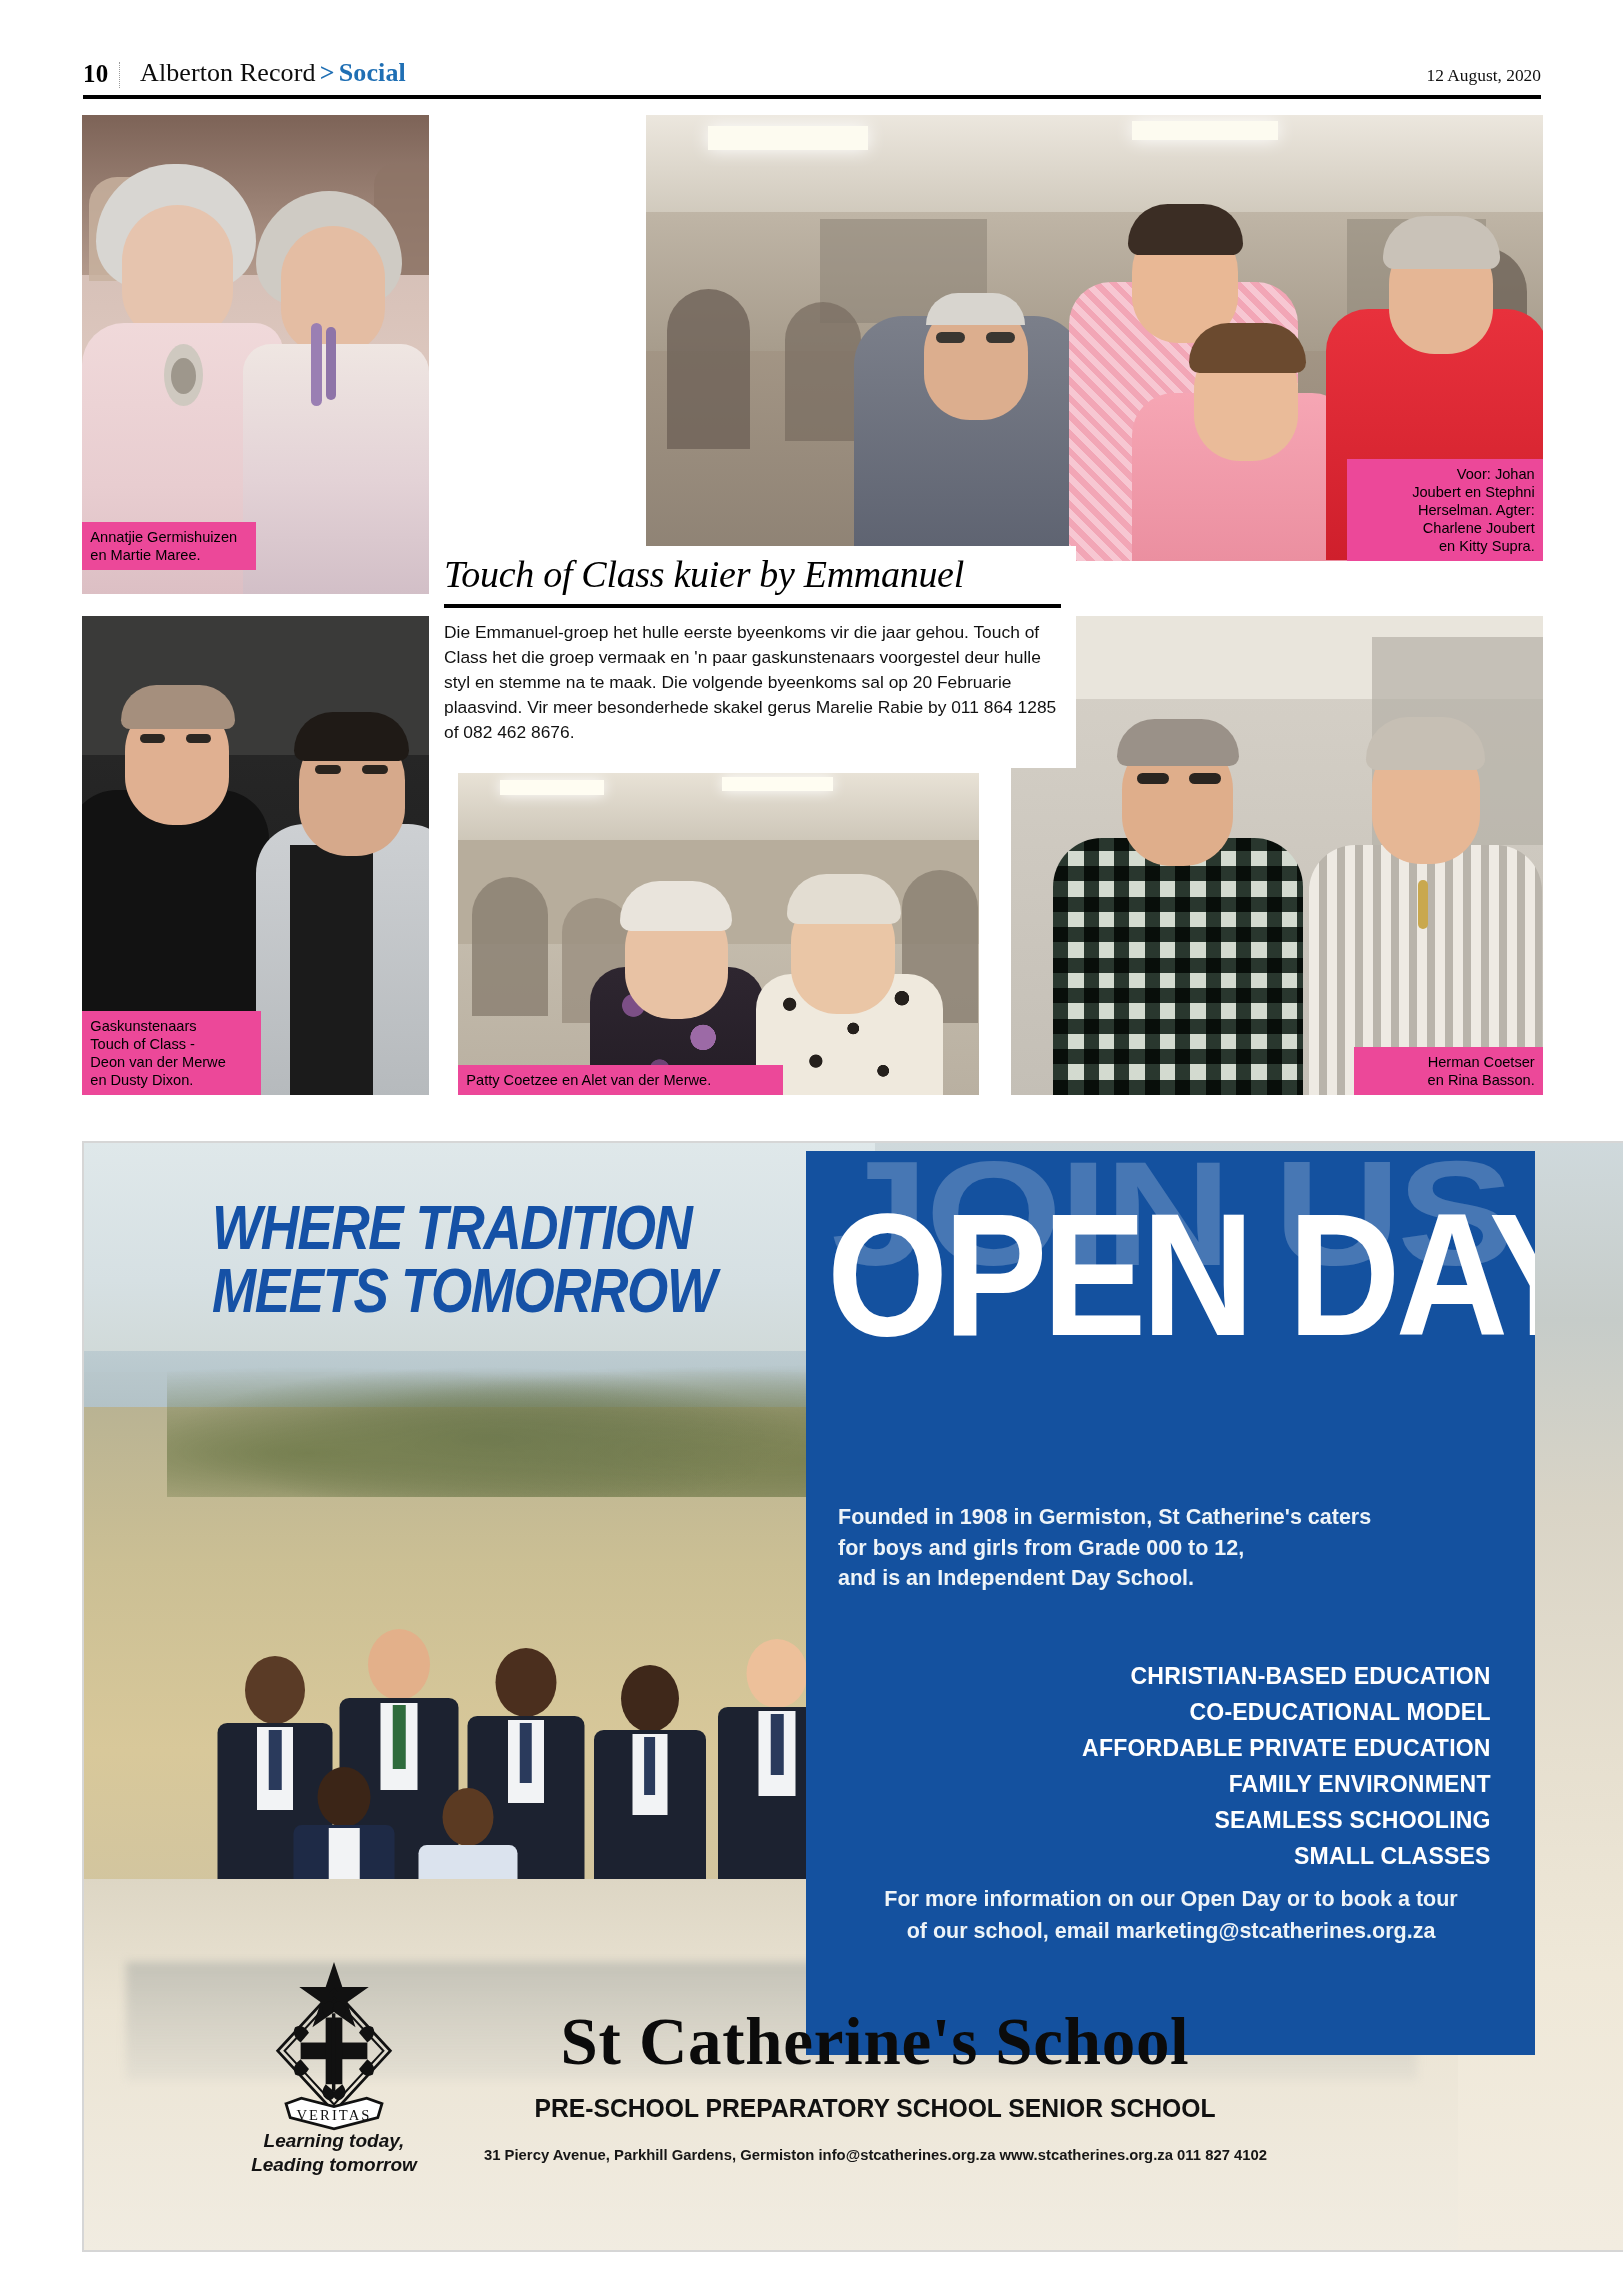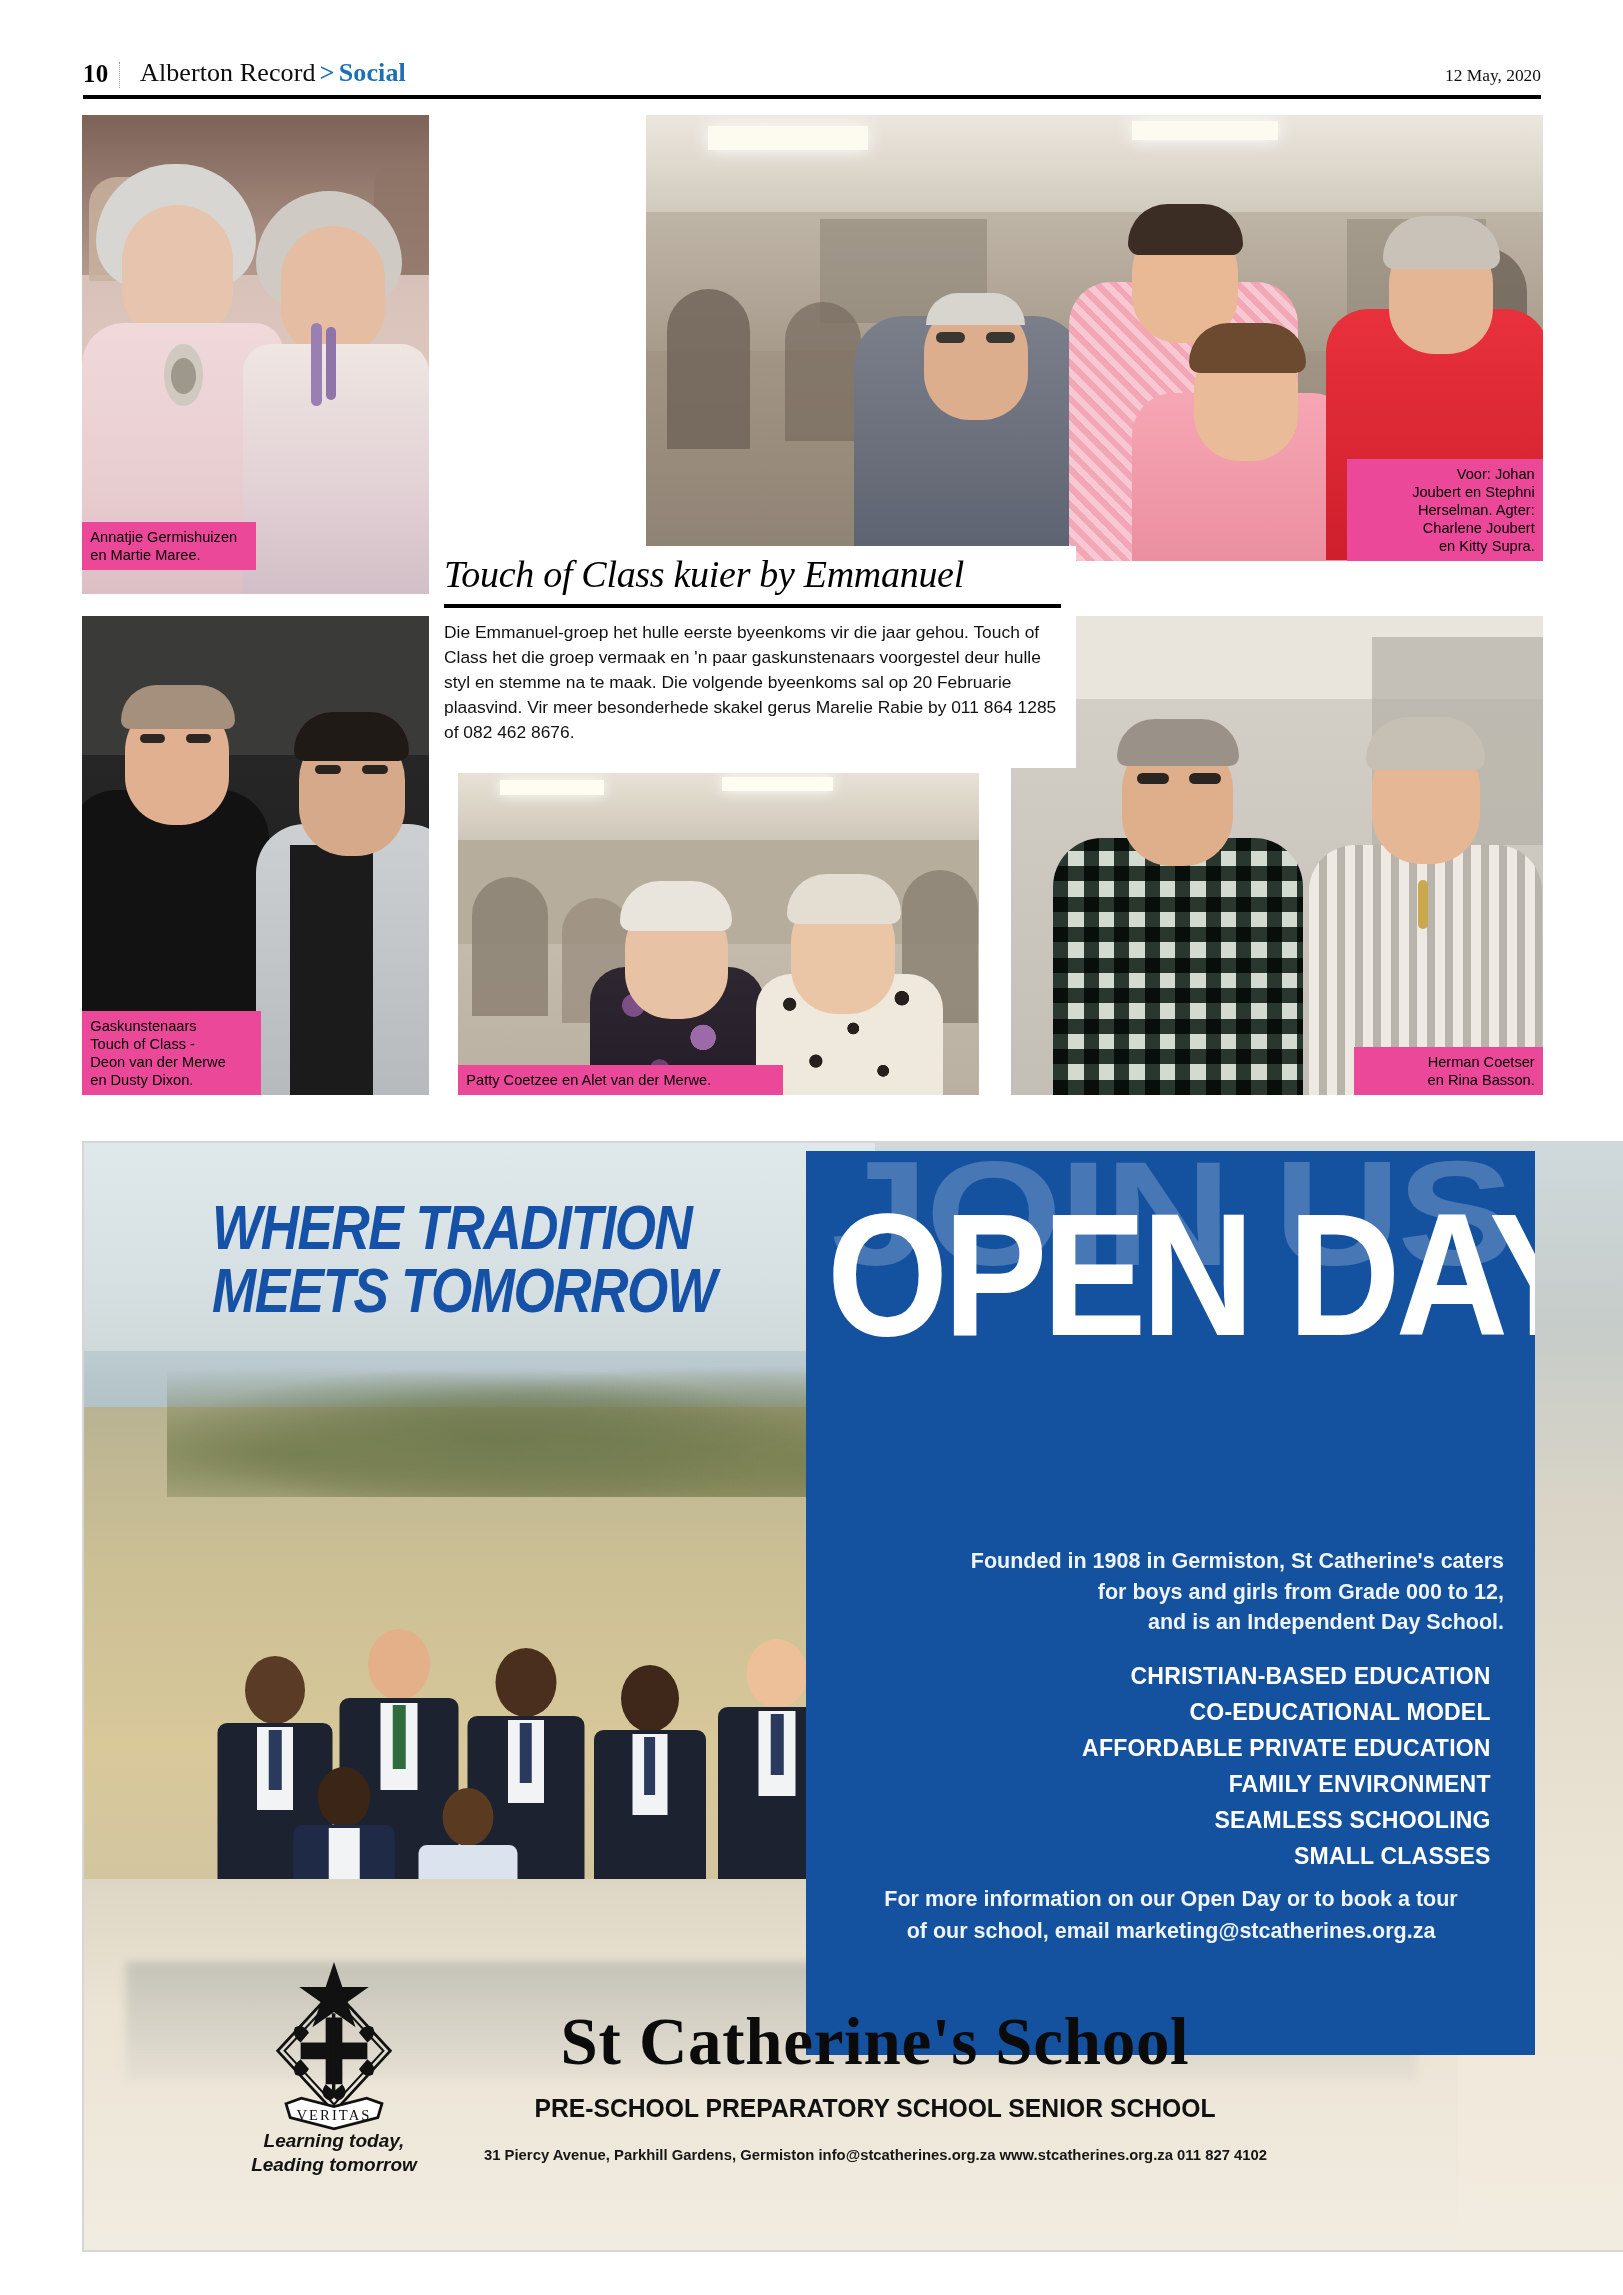--- a/index.html
+++ b/index.html
@@ -175,23 +175,22 @@
   .dl-time.second { margin-top: 16.7px; padding-left: 23.6px; }
   .dl-to {
     position: absolute; left: 1.4px; top: 82px;
     font-family: "Liberation Sans", sans-serif; font-weight: bold;
     font-size: 18px; line-height: 16.7px; color: #c8d8e6;
     letter-spacing: -0.7px; text-align: center;
   }
   .ad-blurb {
     position: absolute; left: 32px; top: 351px; width: 666px;
     font-family: "Liberation Sans", sans-serif; font-weight: bold;
-    font-size: 21.5px; line-height: 30.5px; color: #eef4f8; text-align: right;
+    font-size: 21.5px; line-height: 30.5px; color: #eef4f8; text-align: left;
     white-space: pre-line;
-    margin-top: 44px;
   }
   .ad-features {
     position: absolute; left: 32px; top: 507px; width: 666px;
     text-align: right;
   }
   .ad-features div {
     font-family: "Liberation Sans", sans-serif; font-weight: bold;
     font-size: 24px; line-height: 36px; color: #ffffff; letter-spacing: 0.2px;
     transform: scaleX(.96); 
   }
@@ -235,21 +234,21 @@
 <body>
 
 <div class="page">
 
   <div class="masthead">
     <div class="mh-page-no">10</div>
     <div class="mh-sep"></div>
     <div class="mh-title">
       <span>Alberton Record</span><span class="mh-gt">&gt;</span><span class="mh-section">Social</span>
     </div>
-    <div class="mh-date">12 May, 2020</div>
+    <div class="mh-date">12 August, 2020</div>
     <div class="mh-rule"></div>
   </div>
 
   <div class="photo" style="left:82px; top:115px; width:347px; height:479px;">
     <div class="ph-inner" style="background:
         linear-gradient(180deg,#cbb9b2 0%, #d9c3ba 40%, #e8d7cf 100%);">
 
       <div style="position:absolute;left:0;top:0;width:347px;height:160px;background:
            linear-gradient(180deg,#7d6357 0%, #9a8174 55%, #b39a8c 100%);"></div>
       <div style="position:absolute;left:7px;top:62px;width:83px;height:104px;background:#c8b19f;border-radius:28px 28px 0 0;opacity:.85;"></div>

